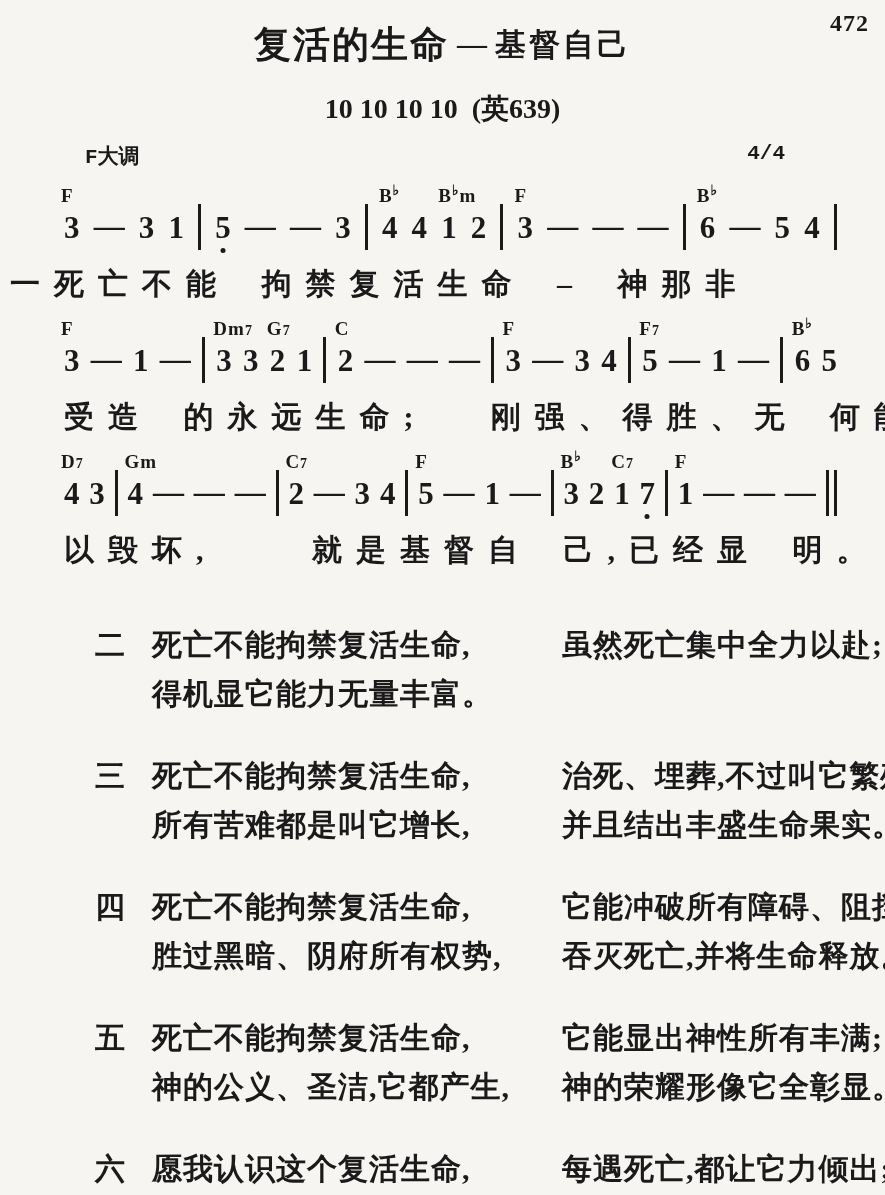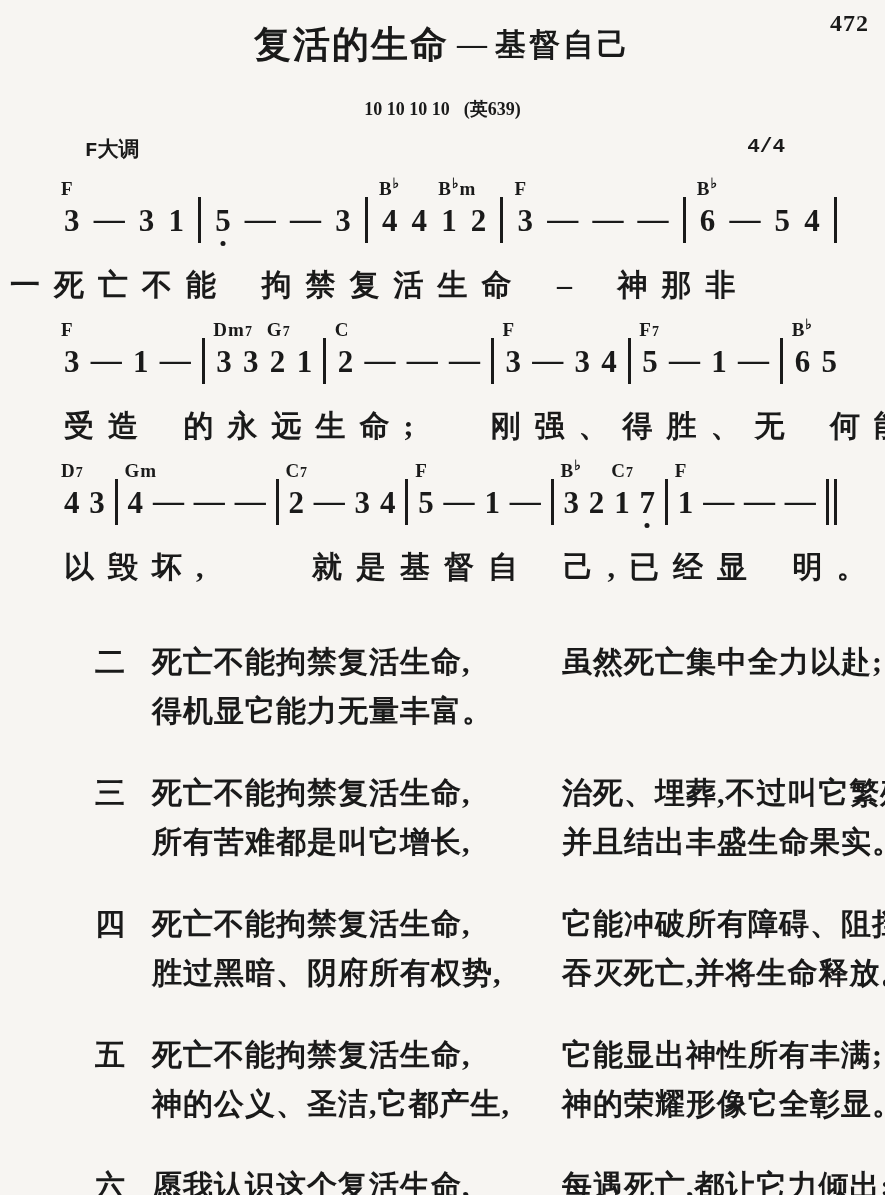--- a/index.html
+++ b/index.html
@@ -28,22 +28,22 @@
     font-family:"Liberation Sans",sans-serif;
     font-size:37px;font-weight:bold;letter-spacing:2px;
   }
   .title-sep{
     font-size:30px;font-weight:bold;padding:0 8px;vertical-align:3px;
   }
   .title-sub{
     font-size:31px;font-weight:bold;letter-spacing:3px;vertical-align:2px;
   }
   .meter-row{
-    margin-top:27px;text-align:center;
-    font-size:18px;font-weight:bold;
+    margin-top:20px;text-align:center;
+    font-size:28px;font-weight:bold;
   }
   .meter-row .ref{margin-left:14px;}
   .keytime-row{
     display:flex;justify-content:space-between;
     margin:14px 100px 0 85px;
     font-size:21px;font-weight:bold;font-family:Liberation Mono, monospace;
   }
   
   .systems{margin:0 48px 0 64px;}
   .system{margin-top:37px;}
@@ -73,21 +73,21 @@
   }
   .chord sup{font-size:14px;line-height:0;}
   .chord small{font-size:14px;}
   .lowdot{
     position:absolute;left:50%;bottom:-10px;
     transform:translateX(-50%);
     width:5px;height:5px;border-radius:50%;
     background:var(--ink);
   }
   .lyric-row{
-    margin-top:25px;
+    margin-top:17px;
     font-size:30px;font-weight:bold;
     letter-spacing:14px;word-spacing:10px;
     white-space:pre;line-height:1.1;
   }
   .system:first-child .lyric-row{margin-left:-54px;}
   
   .verses{margin:54px 0 0 95px;}
   .verse{margin-bottom:33px;}
   .vline{
     display:flex;

